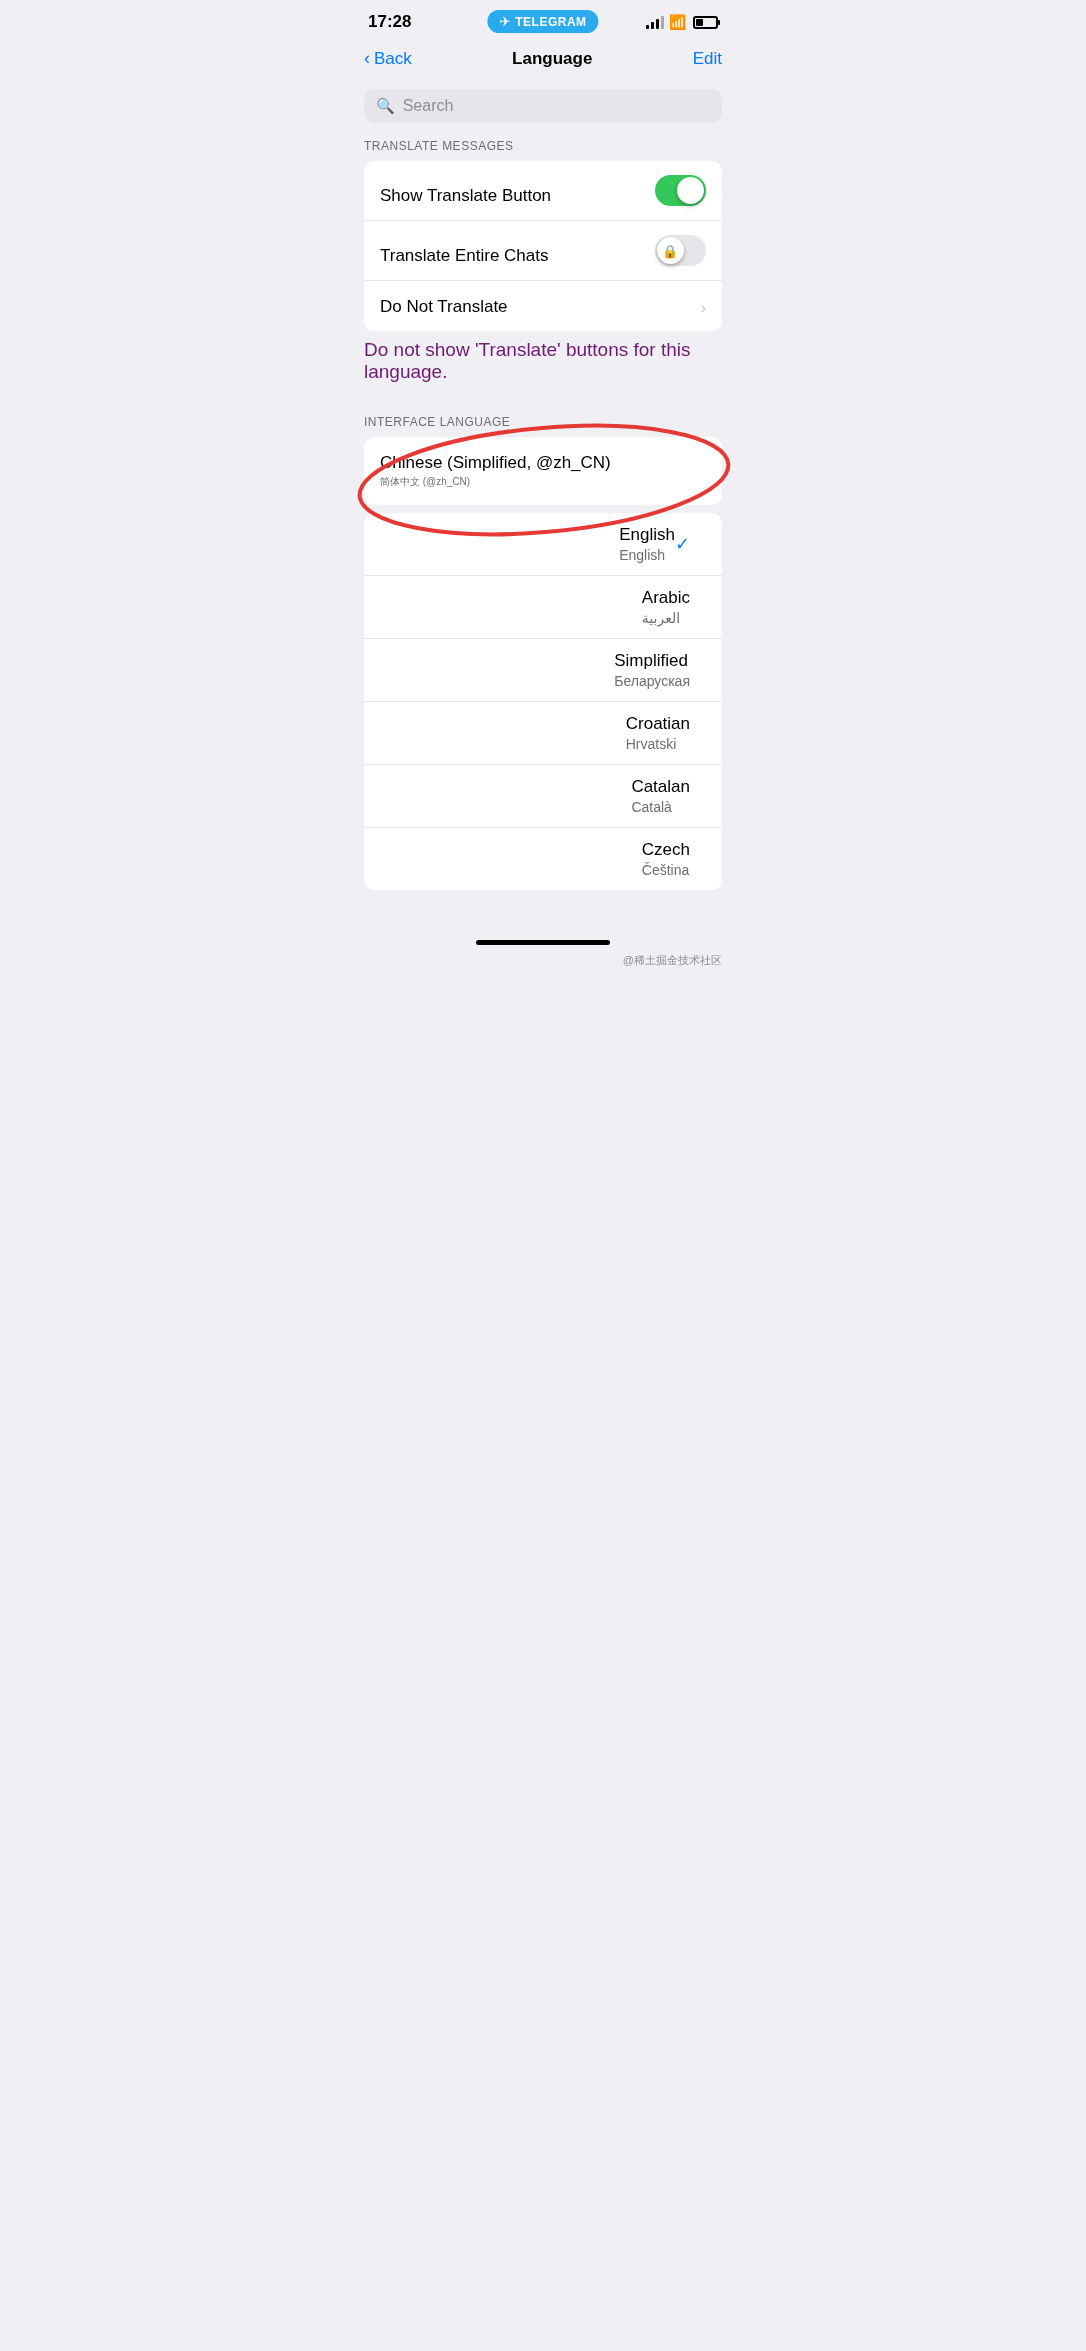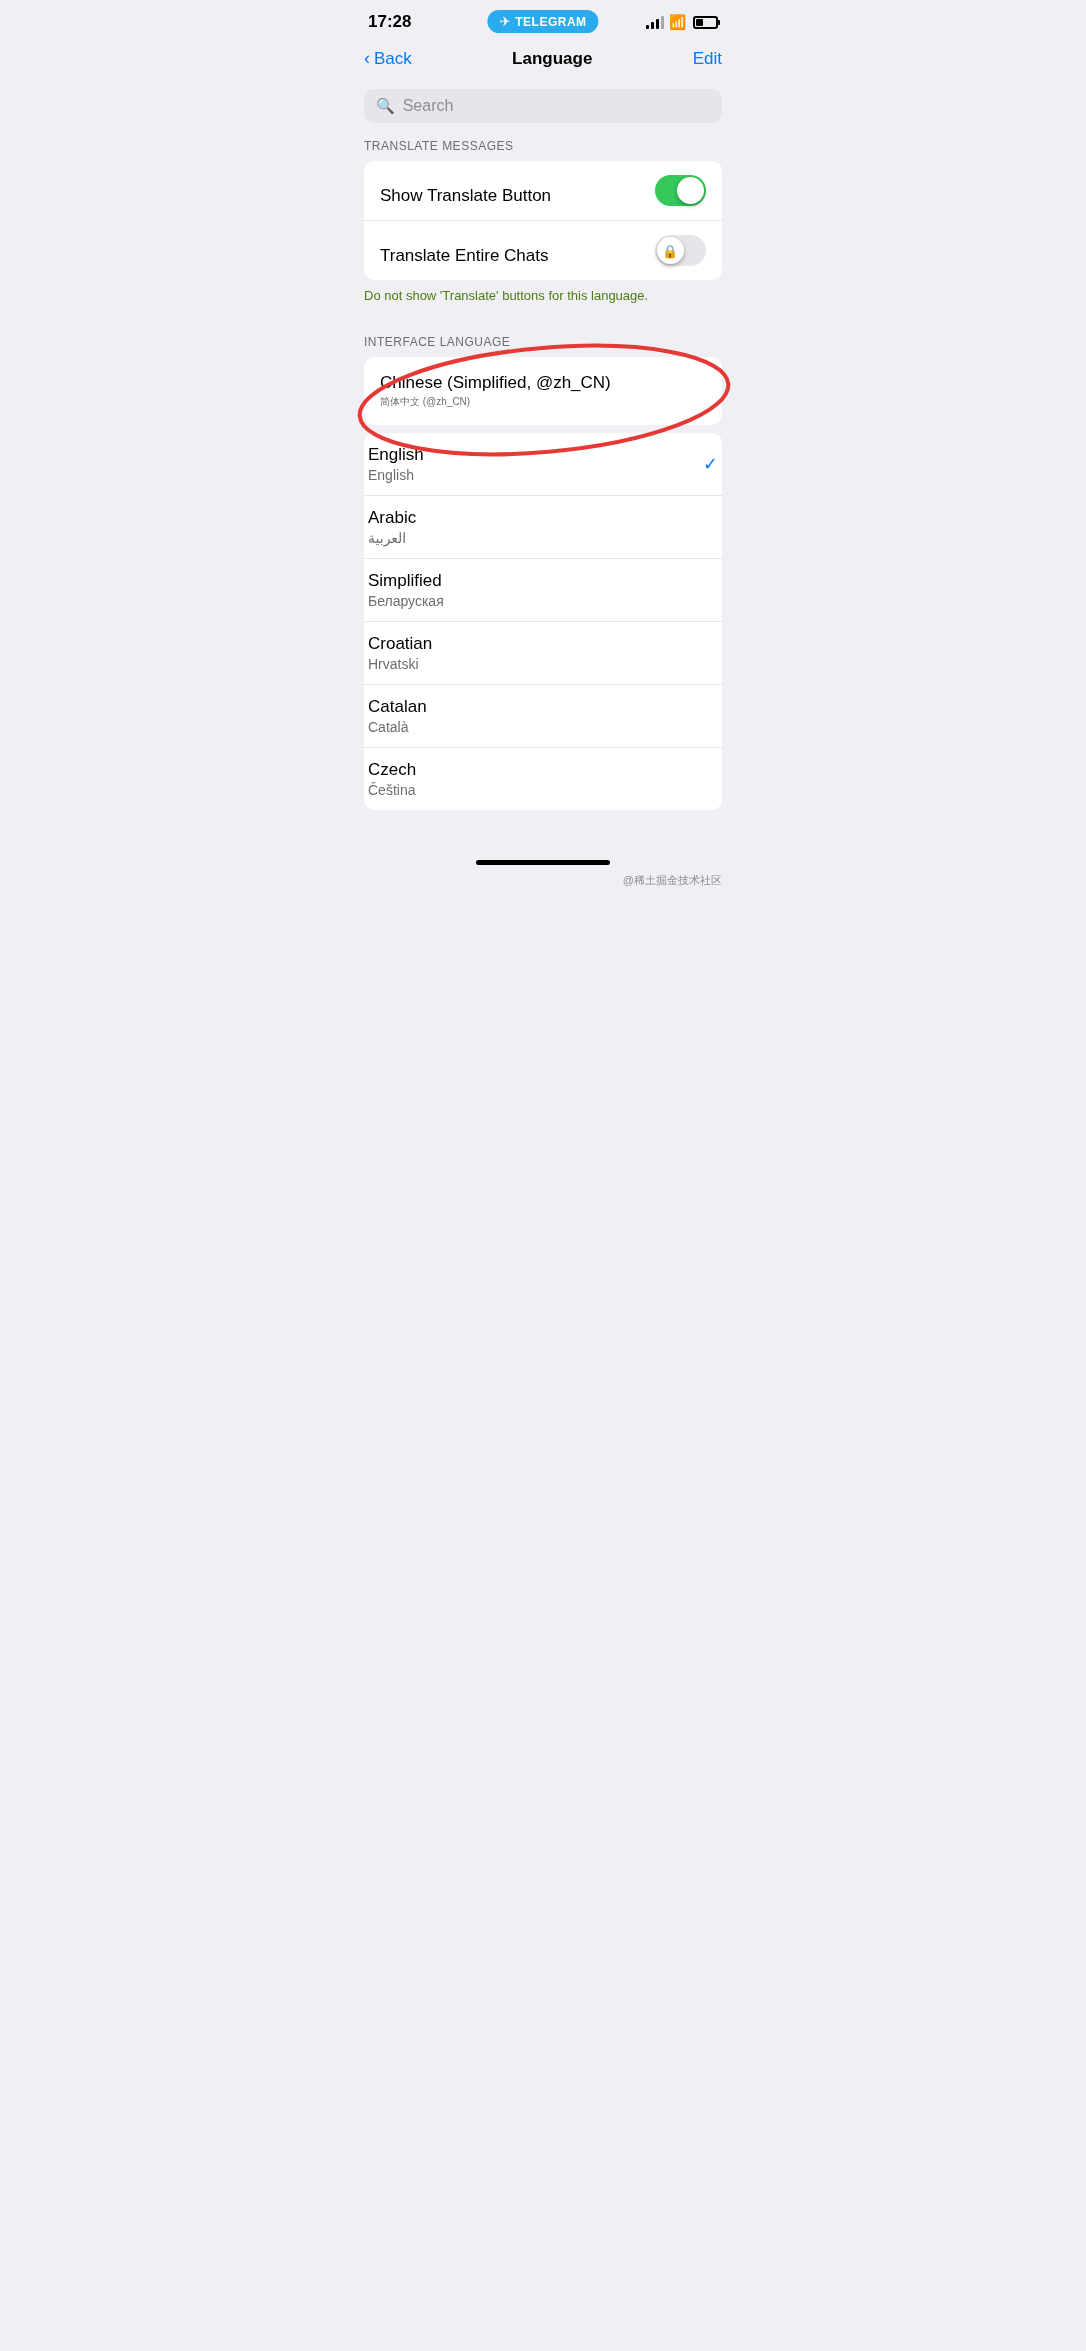--- a/index.html
+++ b/index.html
@@ -257,22 +257,22 @@
       color: #8e8e93;
     }
 
     .chevron-right {
       color: #c7c7cc;
       font-size: 16px;
     }
 
     
     .section-footer {
-      font-size: 13px;
-      color: #4d7c0f;
+      font-size: 19px;
+      color: #701a75;
       padding: 8px 16px 24px 16px;
     }
 
     
     .section-gap {
       height: 8px;
     }
 
     
     .chinese-card-wrapper {
@@ -312,22 +312,22 @@
     .lang-card {
       background: #fff;
       border-radius: 10px;
       margin: 8px 16px 0 16px;
       overflow: hidden;
     }
 
     .lang-row {
       display: flex;
       align-items: center;
-      justify-content: space-between;
-      padding: 12px 4px;
+      justify-content: flex-end;
+      padding: 12px 32px;
       border-bottom: 1px solid #e5e5ea;
       min-height: 60px;
     }
 
     .lang-row:last-child {
       border-bottom: none;
     }
 
     .lang-text-group {
       display: flex;
@@ -425,20 +425,26 @@
     <span class="card-row-label">Translate Entire Chats</span>
     <div class="card-row-right">
       <div class="toggle off">
         <div class="toggle-knob">
           <span class="toggle-lock">🔒</span>
         </div>
       </div>
     </div>
   </div>
 
+  <div class="card-row">
+    <span class="card-row-label">Do Not Translate</span>
+    <div class="card-row-right">
+      <span class="chevron-right">›</span>
+    </div>
+  </div>
 </div>
 
 <div class="section-footer">Do not show 'Translate' buttons for this language.</div>
 
 <div class="section-gap"></div>
 <div class="section-title">INTERFACE LANGUAGE</div>
 
 <div class="chinese-card-wrapper">
   <svg class="red-circle-svg" viewBox="0 0 420 130" xmlns="http://www.w3.org/2000/svg">
     <ellipse cx="200" cy="65" rx="185" ry="52" fill="none" stroke="#e53935" stroke-width="4" stroke-linecap="round" transform="rotate(-5 200 65)" style="stroke-dasharray: none;"></ellipse>

